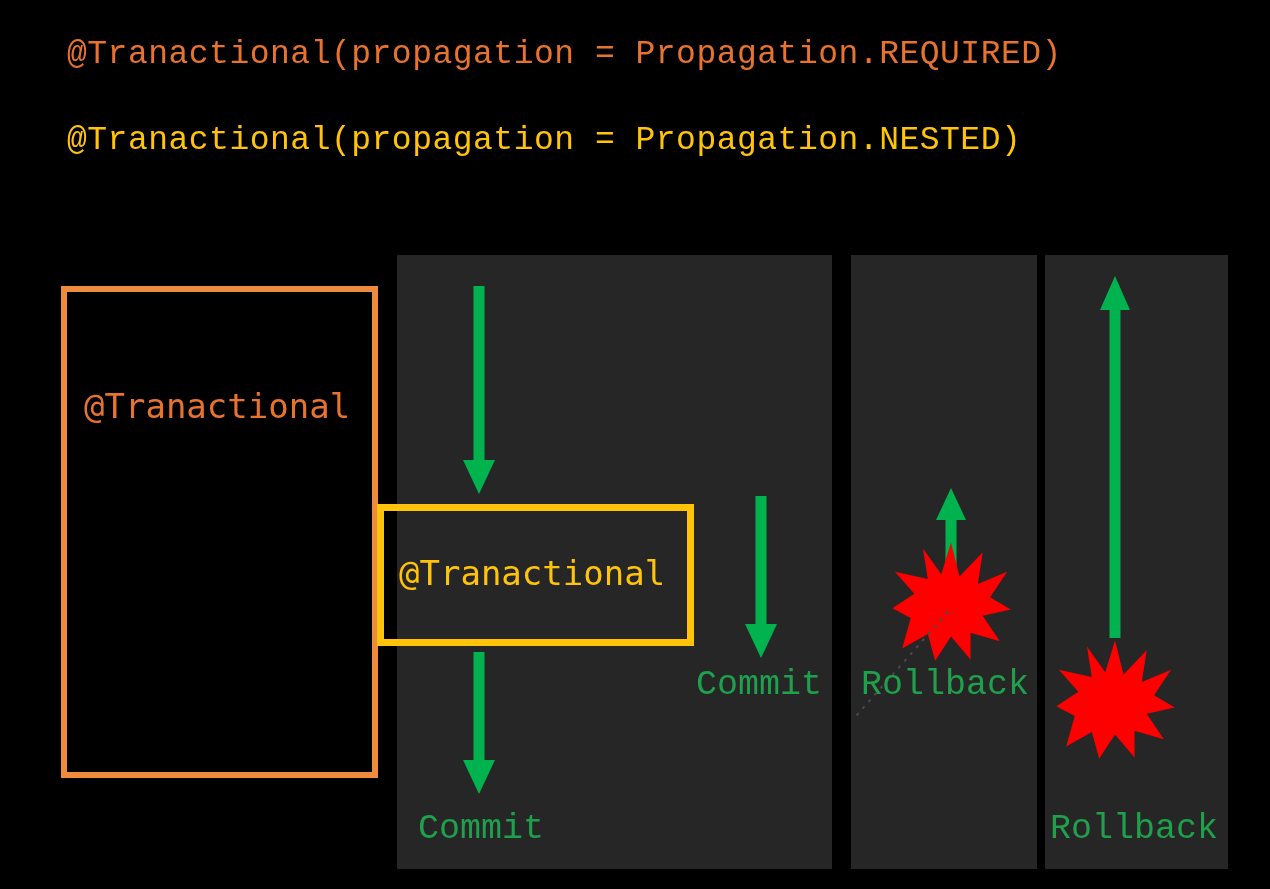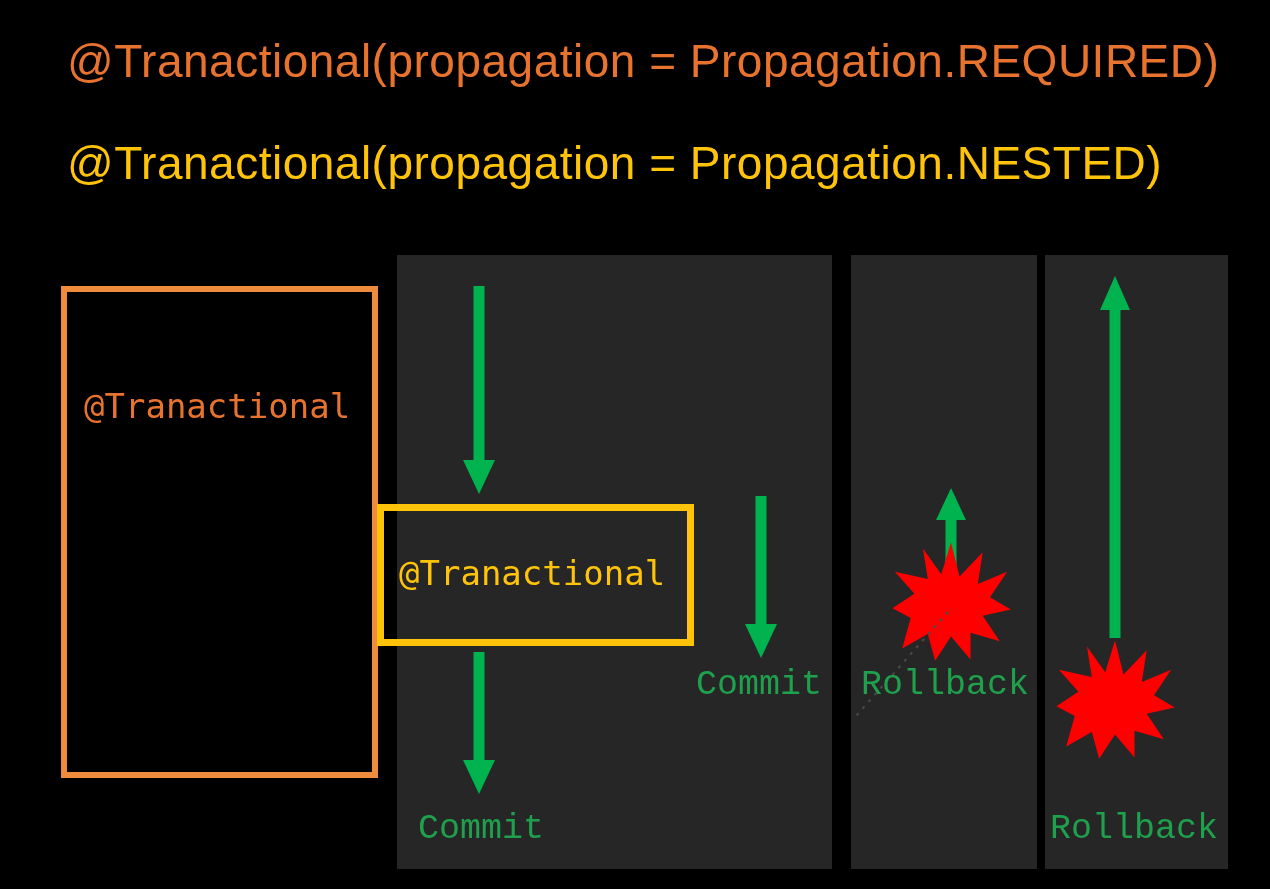--- a/index.html
+++ b/index.html
@@ -16,33 +16,33 @@
     width: 1270px;
     height: 889px;
     background: #000000;
     overflow: hidden;
   }
 
   
   .header-line {
     position: absolute;
     white-space: pre;
-    font-family: Liberation Sans, sans-serif;
-    font-size: 46px;
+    font-family: Liberation Mono, monospace;
+    font-size: 33px;
     letter-spacing: 0.5px;
     line-height: 1;
   }
   #hdr-required {
     left: 67px;
     top: 38px;
     color: #E8732E;
   }
   #hdr-nested {
     left: 67px;
-    top: 140px;
+    top: 124px;
     color: #FFC40A;
   }
 
   
   .lane {
     position: absolute;
     background: #262626;
     top: 255px;
     height: 614px;
   }

